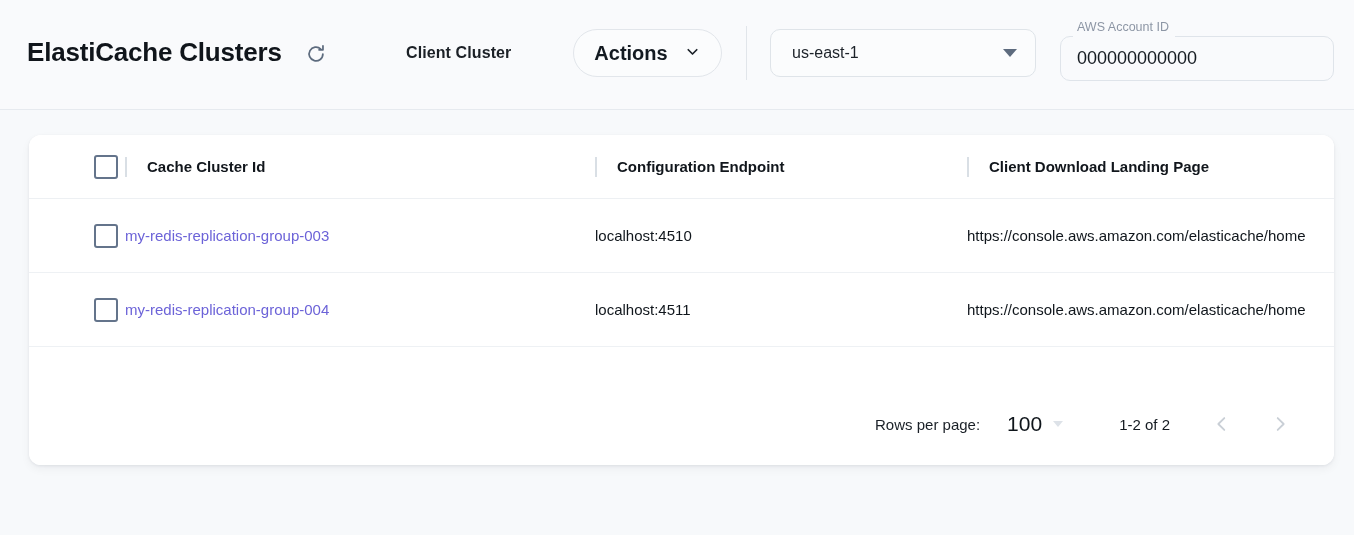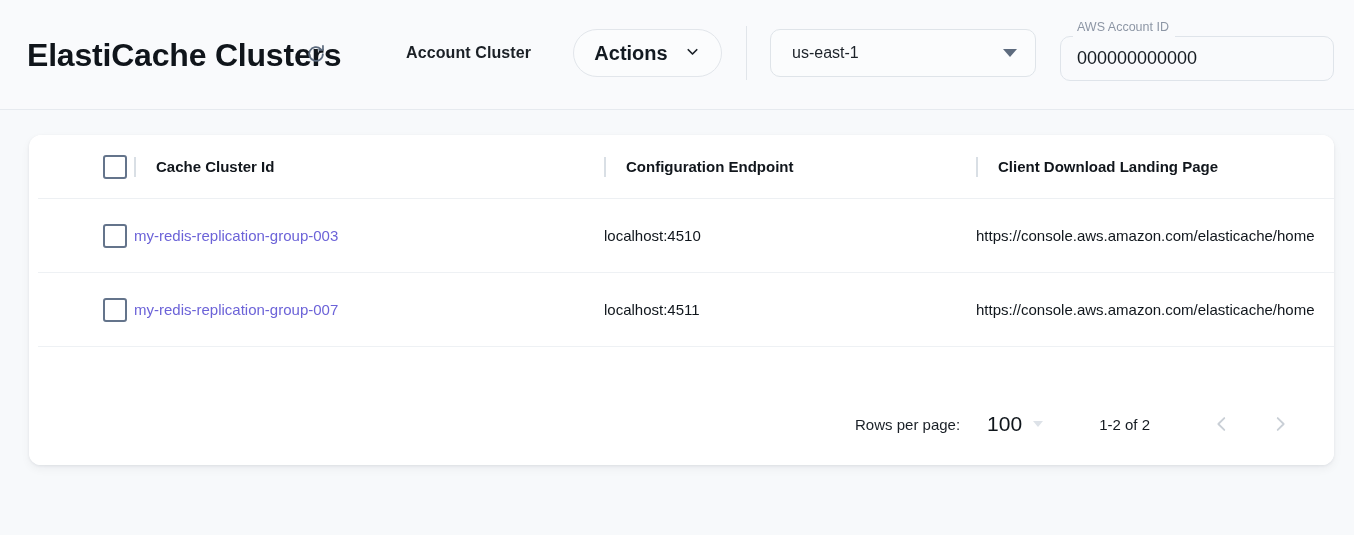--- a/index.html
+++ b/index.html
@@ -24,21 +24,21 @@
     background: #f9fafc;
     border-bottom: 1px solid #e6eaef;
     display: flex;
     align-items: center;
   }
 
   .page-title {
     position: absolute;
     left: 27px;
     top: 37px;
-    font-size: 32px;
+    font-size: 26px;
     font-weight: 700;
     letter-spacing: -0.2px;
     color: #10151b;
     white-space: nowrap;
   }
 
   .refresh-btn {
     position: absolute;
     left: 302px;
     top: 40px;
@@ -192,21 +192,20 @@
   .table-card {
     position: absolute;
     left: 29px;
     top: 25px;
     width: 1305px;
     height: 330px;
     background: #ffffff;
     border-radius: 12px;
     box-shadow: 0 1px 3px rgba(16,24,40,0.07), 0 4px 10px rgba(16,24,40,0.05);
     overflow: hidden;
-    padding-left: 9px;
   }
 
   .data-table {
     width: 100%;
     border-collapse: collapse;
     table-layout: fixed;
   }
 
   .col-check   { width: 96px; }
   .col-id      { width: 470px; }
@@ -328,21 +327,21 @@
   }
   .rpp-caret {
     width: 0; height: 0;
     border-left: 5px solid transparent;
     border-right: 5px solid transparent;
     border-top: 6px solid #dde2e8;
   }
   .range-label {
     font-size: 15px;
     color: #151b21;
-    margin-right: 52px;
+    margin-right: 32px;
     white-space: nowrap;
     text-align: right;
   }
   .page-btn {
     width: 40px;
     height: 40px;
     display: flex;
     align-items: center;
     justify-content: center;
     background: transparent;
@@ -362,21 +361,21 @@
 
   <button class="refresh-btn">
     <span>
       <svg width="22" height="22" viewBox="0 0 24 24" fill="none" stroke="#5d6b7e" stroke-width="1.9" stroke-linecap="round" stroke-linejoin="round">
         <path d="M19.5 12a7.5 7.5 0 1 1-2.3-5.4"></path>
         <polyline points="19.6 3.1 19.6 7.4 15.3 7.4"></polyline>
       </svg>
     </span>
   </button>
 
-  <button class="create-cluster-btn">Account Cluster</button>
+  <button class="create-cluster-btn">Client Cluster</button>
 
   <button class="actions-btn">
     <span>Actions</span>
     <span>
       <svg width="17" height="17" viewBox="0 0 24 24" fill="none" stroke="#1b2228" stroke-width="2.4" stroke-linecap="round" stroke-linejoin="round">
         <polyline points="6 9.5 12 15.5 18 9.5"></polyline>
       </svg>
     </span>
   </button>
 
@@ -453,21 +452,21 @@
           </td>
         </tr>
 
         <tr>
           <td class="cell-check">
             <div class="check-wrap">
               <input type="checkbox" class="mui-checkbox" style="">
             </div>
           </td>
           <td class="cell-pad">
-            <a class="cluster-link" href="#">my-redis-replication-group-007</a>
+            <a class="cluster-link" href="#">my-redis-replication-group-004</a>
           </td>
           <td class="cell-pad-endpoint">
             <span>localhost:4511</span>
           </td>
           <td class="cell-pad-landing">
             <span class="landing-url">https://console.aws.amazon.com/elasticache/home</span>
           </td>
         </tr>
       </tbody>
     </table>

